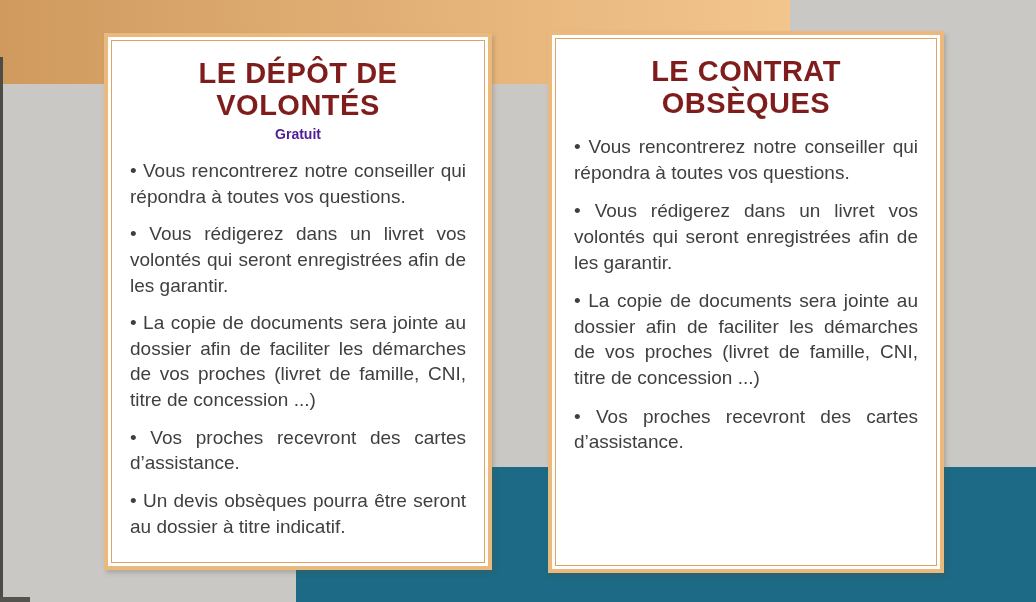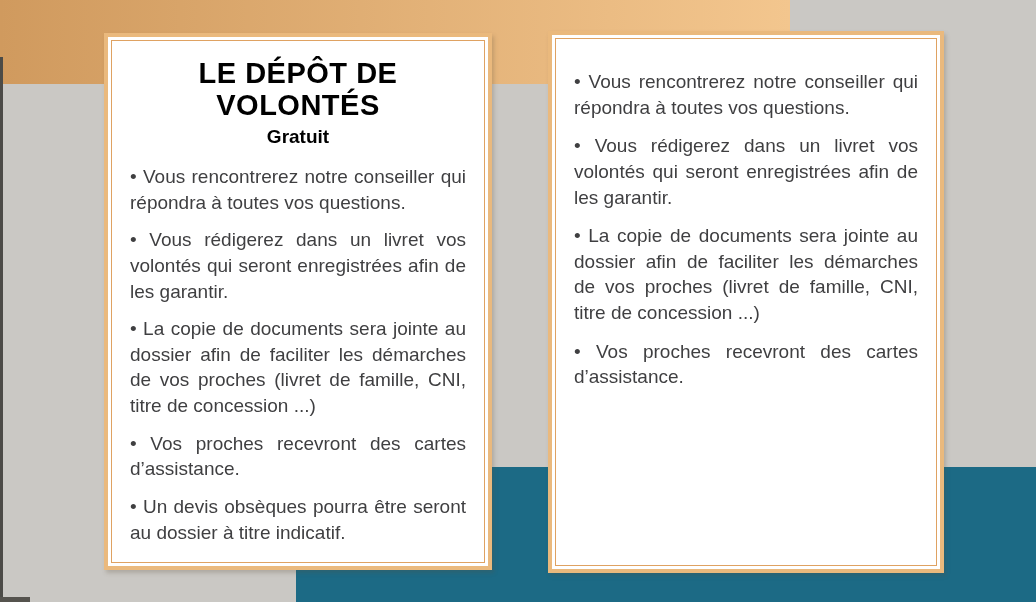--- a/index.html
+++ b/index.html
@@ -54,28 +54,28 @@
     height:100%;
   }
   .card-title{
     margin:0 auto;
     max-width:250px;
     text-align:center;
     font-size:29px;
     font-weight:bold;
     letter-spacing:0.5px;
     line-height:1.12;
-    color:#000000;
+    color:#7f1d1d;
   }
   .card-subtitle{
     margin:4px 0 0 0;
     text-align:center;
-    font-size:19px;
+    font-size:14px;
     font-weight:bold;
-    color:#000000;
+    color:#4c1d95;
   }
   .card-body{margin-top:16px;}
   .card-2 .card-body{margin-top:14px;}
   .bullet-item{
     margin:4px 0 12px 0;
     font-size:19px;
     line-height:1.35;
     color:#3f3f41;
     text-align:justify;
     text-align-last:left;
@@ -101,20 +101,21 @@
         <p class="bullet-item">• Vous rédigerez dans un livret vos volontés qui seront enregistrées afin de les garantir.</p>
         <p class="bullet-item">• La copie de documents sera jointe au dossier afin de faciliter les démarches de vos proches (livret de famille, CNI, titre de concession ...)</p>
         <p class="bullet-item">• Vos proches recevront des cartes d’assistance.</p>
         <p class="bullet-item">• Un devis obsèques pourra être seront au dossier à titre indicatif.</p>
       </div>
     </div>
   </div>
 
   <div class="card card-2">
     <div class="card-inner">
+      <h2 class="card-title">LE CONTRAT OBSÈQUES</h2>
       <div class="card-body">
         <p class="bullet-item">• Vous rencontrerez notre conseiller qui répondra à toutes vos questions.</p>
         <p class="bullet-item">• Vous rédigerez dans un livret vos volontés qui seront enregistrées afin de les garantir.</p>
         <p class="bullet-item">• La copie de documents sera jointe au dossier afin de faciliter les démarches de vos proches (livret de famille, CNI, titre de concession ...)</p>
         <p class="bullet-item">• Vos proches recevront des cartes d’assistance.</p>
       </div>
     </div>
   </div>
 
 </div>

